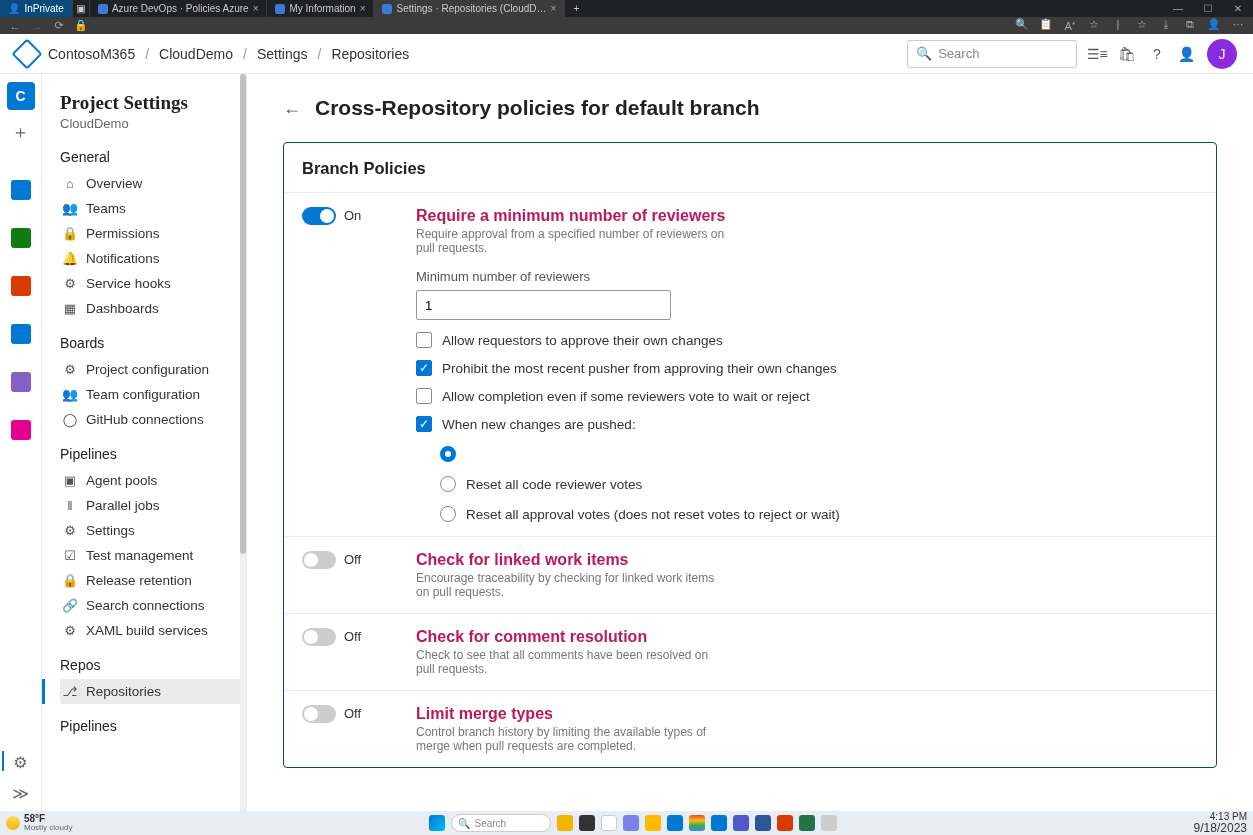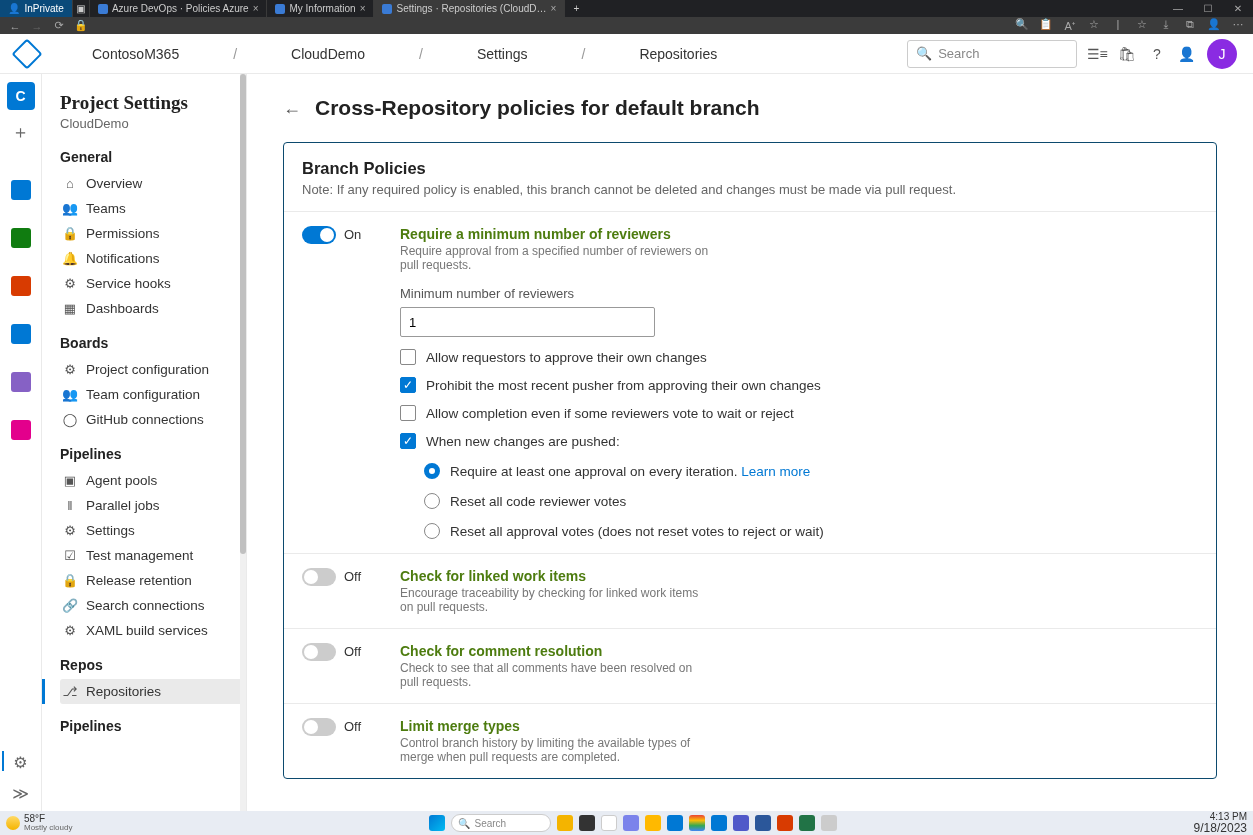--- a/index.html
+++ b/index.html
@@ -14,21 +14,21 @@
   .win-controls { margin-left:auto; display:flex; }
   .win-btn { width:30px; text-align:center; color:#aaa; }
 
   .addr-bar { height:17px; background:#3b3b3b; display:flex; align-items:center; padding:0 8px; gap:8px; color:#ccc; font-size:11px; }
   .addr-btn { width:14px; text-align:center; color:#aaa; cursor:pointer; }
   .addr-right { margin-left:auto; display:flex; gap:10px; }
 
   
   .devops-header { height:40px; background:#fff; border-bottom:1px solid #eaeaea; display:flex; align-items:center; padding:0 16px; gap:10px; }
   .devops-logo { width:22px; height:22px; border:2px solid #0078d4; border-radius:3px; transform:rotate(45deg); }
-  .crumb { font-size:14px; color:#333;margin-left:44px; }
+  .crumb { font-size:14px; color:#333; }
   .crumb.sep { color:#999; }
   .search-box { margin-left:auto; display:flex; align-items:center; border:1px solid #ccc; border-radius:3px; width:170px; height:28px; padding:0 8px; gap:6px; font-size:13px; color:#888; background:#fff; }
   .hdr-icon { width:20px; text-align:center; font-size:14px; color:#555; cursor:pointer; }
   .avatar { width:30px; height:30px; border-radius:50%; background:#8a2be2; color:#fff; display:flex; align-items:center; justify-content:center; font-size:14px; }
 
   
   .app-body { display:flex; height: calc(835px - 17px - 17px - 40px - 24px); background:#fff; }
 
   
   .rail { width:42px; background:#fff; border-right:1px solid #eaeaea; display:flex; flex-direction:column; align-items:center; padding-top:8px; gap:8px; position:relative; }
@@ -37,49 +37,49 @@
   .rail-item.plus { color:#666; font-size:18px; }
   .rail-icon { width:20px; height:20px; border-radius:3px; }
   .rail-bottom { position:absolute; bottom:8px; display:flex; flex-direction:column; gap:12px; align-items:center; }
   .rail-gear { color:#666; font-size:16px; cursor:pointer; position:relative; }
   .rail-gear.active::before { content:""; position:absolute; left:-11px; top:-2px; width:2px; height:20px; background:#0078d4; }
 
   
   .sidebar { width:205px; border-right:1px solid #eaeaea; background:#fff; overflow-y:auto; position:relative; padding:18px 0 18px 18px; }
   .sidebar h1 { font-size:19px; font-weight:600; color:#222;font-family:Liberation Serif, serif; }
   .sidebar .sub { font-size:13px; color:#666; margin-top:2px; margin-bottom:18px; }
-  .side-section { font-size:14px; font-weight:700; color:#222; margin:14px 0 6px; }
+  .side-section { font-size:14px; font-weight:400; color:#222; margin:14px 0 6px; }
   .side-item { display:flex; align-items:center; gap:8px; font-size:13.5px; color:#333; padding:5px 6px 5px 2px; cursor:pointer; border-radius:3px; }
   .side-item.active { background:#eaeaea; position:relative; }
   .side-item.active::before { content:""; position:absolute; left:-18px; top:0; bottom:0; width:3px; background:#0078d4; }
   .side-ico { width:16px; text-align:center; color:#555; font-size:13px; }
   .sidebar-scroll-track { position:absolute; right:0; top:0; bottom:0; width:6px; background:#f0f0f0; }
   .sidebar-scroll-thumb { position:absolute; right:0; top:0; width:6px; height:480px; background:#c0c0c0; border-radius:3px; }
 
   
   .main { flex:1; overflow-y:auto; background:#fff; padding:22px 36px; }
   .page-title-row { display:flex; align-items:center; gap:14px; margin-bottom:22px; }
   .back-arrow { font-size:18px; color:#555; cursor:pointer; }
   .page-title { font-size:21px; font-weight:600; color:#222; }
 
   .panel { border:1px solid #0c4a6e; border-radius:4px; background:#fff; }
   .panel-head { padding:16px 18px 14px; }
   .panel-head h2 { font-size:16.5px; font-weight:600; color:#222; }
   .panel-note { font-size:13px; color:#666; margin-top:4px; }
 
-  .policy-row { border-top:1px solid #eaeaea; padding:14px 18px; display:flex; gap:2px; }
+  .policy-row { border-top:1px solid #eaeaea; padding:14px 18px; display:flex; gap:18px; }
   .toggle-col { width:96px; display:flex; align-items:flex-start; gap:8px; }
   .toggle { width:34px; height:18px; border-radius:10px; background:#ccc; position:relative; cursor:pointer; flex-shrink:0; }
   .toggle::after { content:""; width:14px; height:14px; border-radius:50%; background:#fff; position:absolute; top:2px; left:2px; }
   .toggle.on { background:#0078d4; }
   .toggle.on::after { left:18px; }
   .toggle-label { font-size:13px; color:#333; line-height:18px; }
 
   .policy-body { flex:1; }
-  .policy-title { font-size:14px; font-weight:600; color:#4d7c0f; }
+  .policy-title { font-size:16px; font-weight:600; color:#be185d; }
   .policy-desc { font-size:12px; color:#777; margin-top:2px; max-width:310px; }
 
   .field-label { font-size:13px; color:#555; margin-top:14px; }
   .num-input { margin-top:6px; width:255px; height:30px; border:1px solid #999; border-radius:2px; padding:0 8px; font-size:13px; }
 
   .check-row { display:flex; align-items:center; gap:10px; margin-top:12px; font-size:13.5px; color:#333; }
   .cbox { width:16px; height:16px; border:1px solid #888; border-radius:2px; display:flex; align-items:center; justify-content:center; font-size:12px; color:#fff; cursor:pointer; }
   .cbox.checked { background:#0078d4; border-color:#0078d4; }
 
   .radio-group { margin-top:10px; margin-left:24px; }
@@ -280,21 +280,20 @@
 
   <div class="main">
     <div class="page-title-row">
       <span class="back-arrow">←</span>
       <span class="page-title">Cross-Repository policies for default branch</span>
     </div>
 
     <div class="panel">
       <div class="panel-head">
         <h2>Branch Policies</h2>
-        <div class="panel-note">Note: If any required policy is enabled, this branch cannot be deleted and changes must be made via pull request.</div>
       </div>
 
       <div class="policy-row">
         <div class="toggle-col">
           <div class="toggle on"></div>
           <span class="toggle-label">On</span>
         </div>
         <div class="policy-body">
           <div class="policy-title">Require a minimum number of reviewers</div>
           <div class="policy-desc">Require approval from a specified number of reviewers on pull requests.</div>
@@ -315,24 +314,20 @@
             <span>Allow completion even if some reviewers vote to wait or reject</span>
           </div>
           <div class="check-row">
             <div class="cbox checked">✓</div>
             <span>When new changes are pushed:</span>
           </div>
 
           <div class="radio-group">
             <div class="radio-row">
               <div class="radio sel"></div>
-              <span>
-                <span>Require at least one approval on every iteration.</span>
-                <span class="link">Learn more</span>
-              </span>
             </div>
             <div class="radio-row">
               <div class="radio"></div>
               <span>Reset all code reviewer votes</span>
             </div>
             <div class="radio-row">
               <div class="radio"></div>
               <span>Reset all approval votes (does not reset votes to reject or wait)</span>
             </div>
           </div>
@@ -373,21 +368,21 @@
       </div>
 
     </div>
   </div>
 </div>
 
 <div class="taskbar">
   <div class="weather">
     <div class="wico"></div>
     <div>
-      <div style="line-height:1;">58°F</div>
+      <div style="line-height:1;font-weight:bold;">58°F</div>
       <div style="font-size:8px;color:#666;line-height:1;">Mostly cloudy</div>
     </div>
   </div>
   <div class="tb-center">
     <div class="tb-ico" style="background:linear-gradient(135deg,#0078d4,#00bcf2);"></div>
     <div class="tb-search">
       <span>🔍</span>
       <span>Search</span>
     </div>
     <div class="tb-ico" style="background:#f4b400;"></div>

